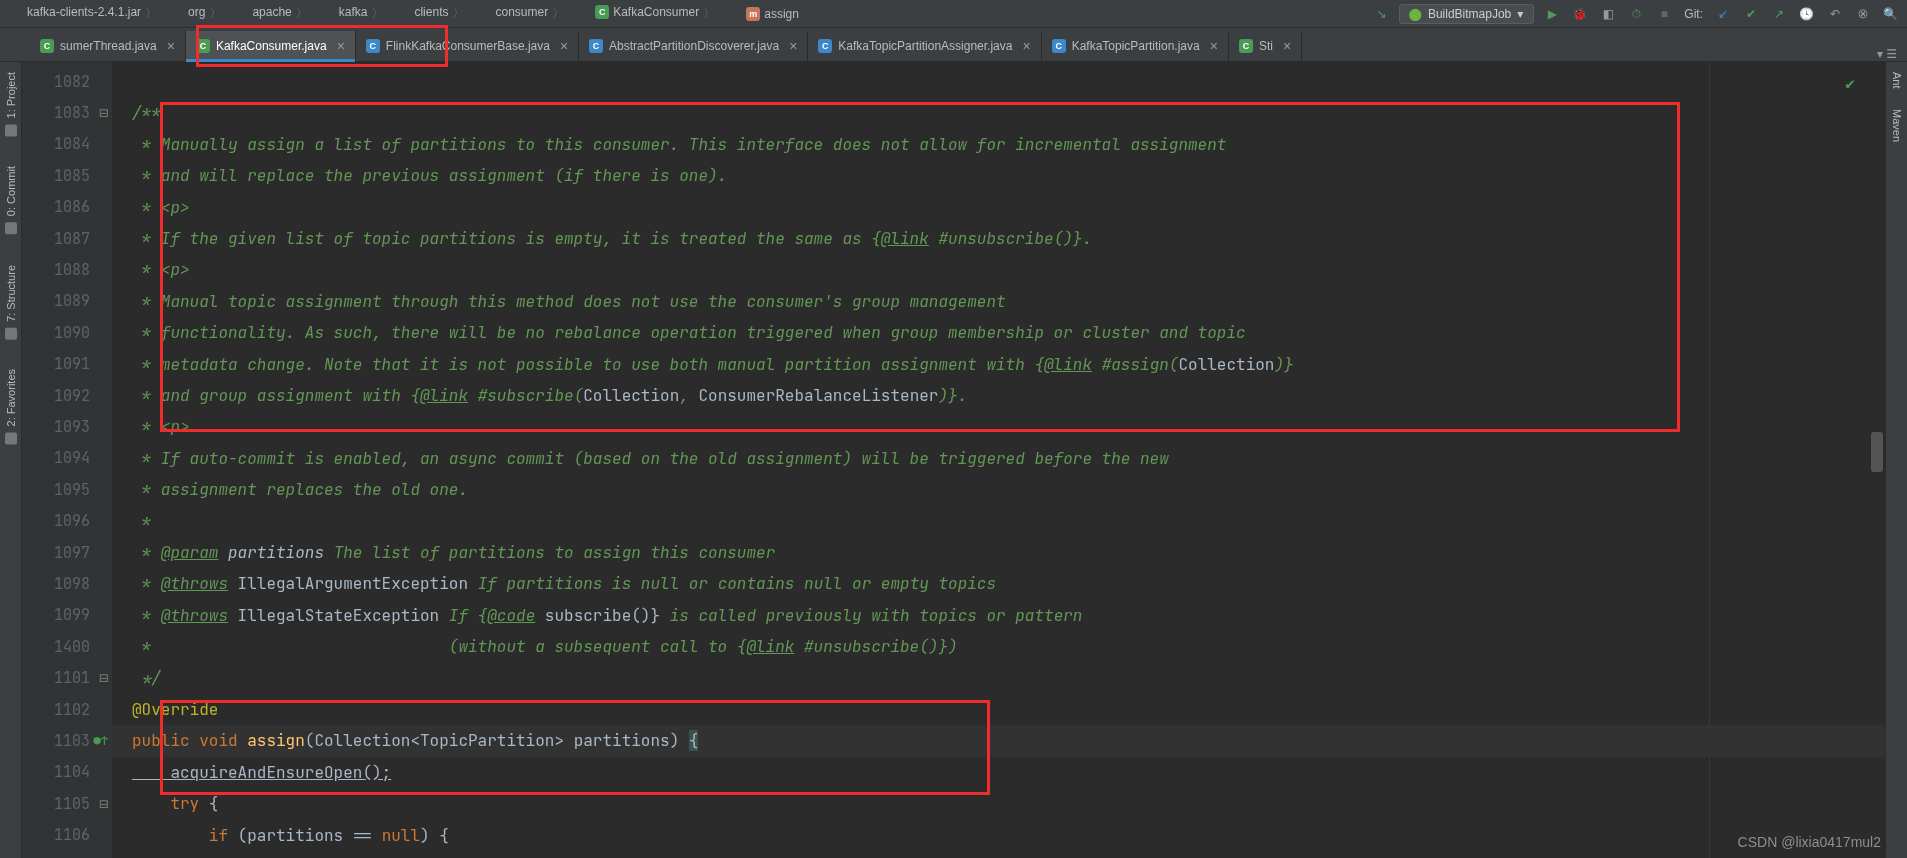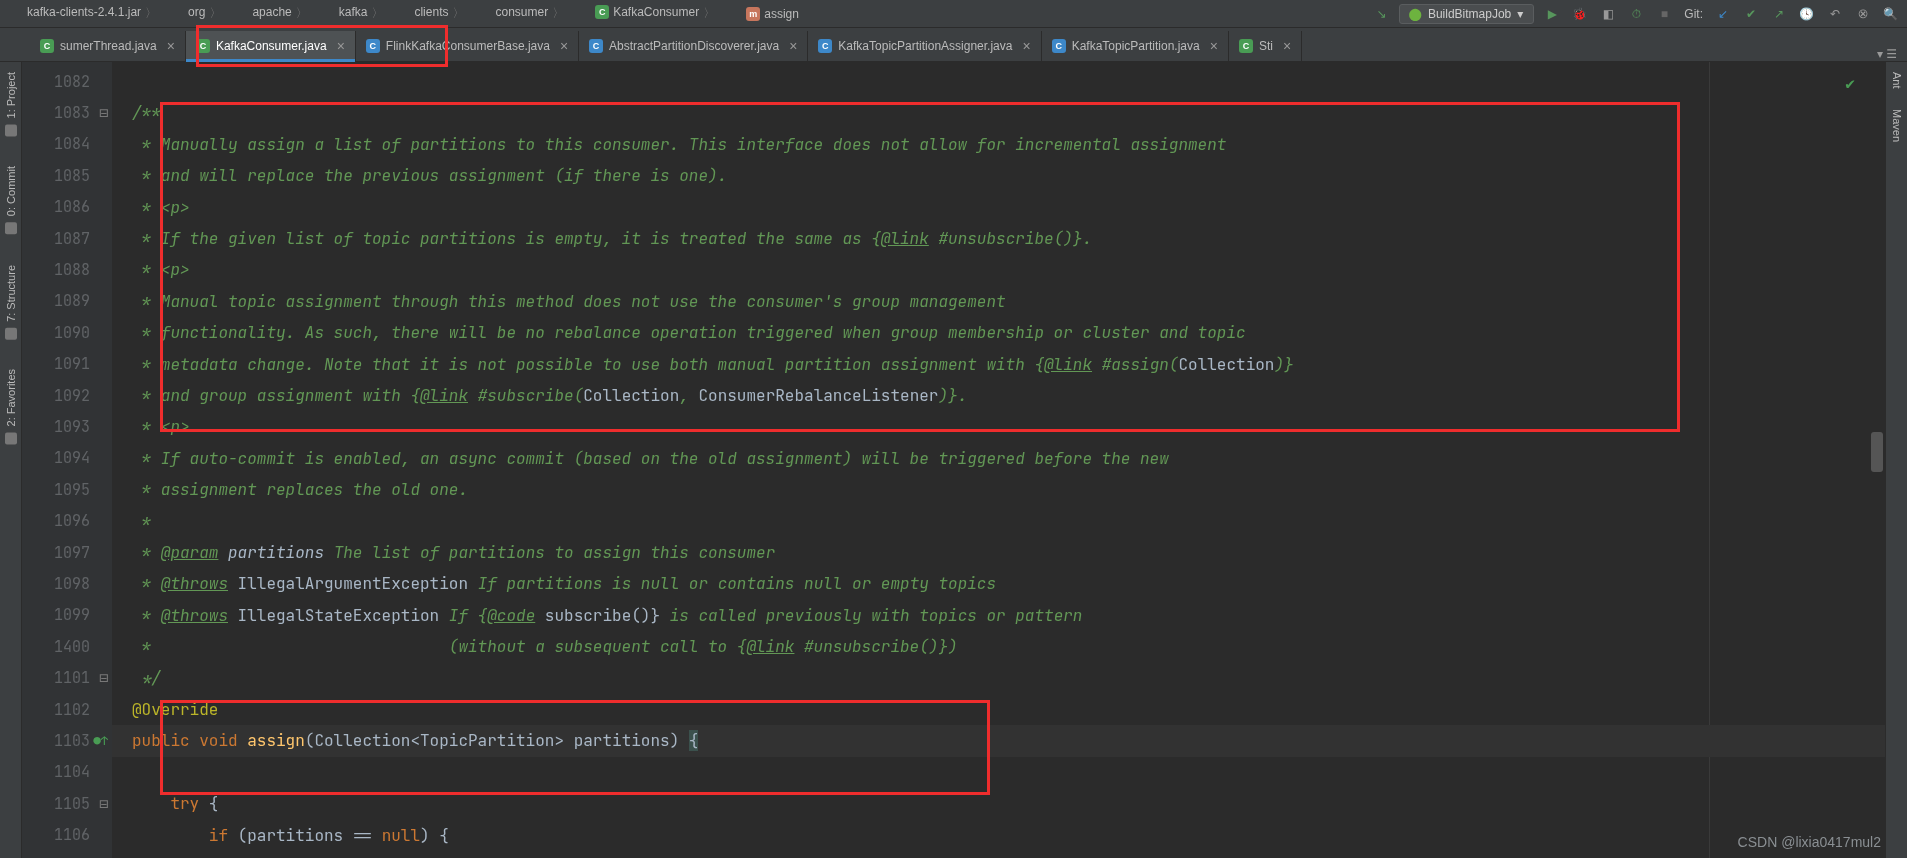--- a/index.html
+++ b/index.html
@@ -228,20 +228,21 @@
       <div class="cline c-comment" style="position: absolute; top: 412.2px; left: 0px; right: 0px;"> * assignment replaces the old one.</div>
       <div class="cline c-comment" style="position: absolute; top: 443.6px; left: 0px; right: 0px;"> *</div>
       <div class="cline" style="position: absolute; top: 475px; left: 0px; right: 0px;"><span class="c-comment"> * </span><span class="c-tag">@param</span><span class="c-type"> partitions</span><span class="c-comment"> The list of partitions to assign this consumer</span></div>
       <div class="cline" style="position: absolute; top: 506.4px; left: 0px; right: 16px;"><span class="c-comment"> * </span><span class="c-tag">@throws</span><span class="c-ident"> IllegalArgumentException</span><span class="c-comment"> If partitions is null or contains null or empty topics</span></div>
       <div class="cline" style="position: absolute; top: 537.8px; left: 0px; right: 0px;"><span class="c-comment"> * </span><span class="c-tag">@throws</span><span class="c-ident"> IllegalStateException</span><span class="c-comment"> If {</span><span class="c-tag">@code</span><span class="c-ident"> subscribe()}</span><span class="c-comment"> is called previously with topics or pattern</span></div>
       <div class="cline" style="position: absolute; top: 569.2px; left: 0px; right: 0px;"><span class="c-comment"> *                               (without a subsequent call to {</span><span class="c-tag">@link</span><span class="c-comment"> #unsubscribe()})</span></div>
       <div class="cline c-comment" style="position: absolute; top: 600.6px; left: 0px; right: 0px;"> */</div>
       <div class="cline" style="position: absolute; top: 632px; left: 0px; right: 0px;"><span class="c-anno">@Override</span></div>
       <div class="curline" style="top: 663.4px;"></div>
       <div class="cline" style="position: absolute; top: 663.4px; left: 0px; right: 0px;"><span class="c-keyword">public void </span><span class="c-method">assign</span><span class="c-ident">(Collection&lt;TopicPartition&gt; </span><span class="c-param">partitions</span><span class="c-ident">) </span><span class="c-caret">{</span></div>
+      <div class="cline" style="position: absolute; top: 694.8px; left: 0px; right: 0px;"><span class="c-ident c-link">    acquireAndEnsureOpen();</span></div>
       <div class="cline" style="position: absolute; top: 726.2px; left: 0px; right: 0px;"><span class="">    </span><span class="c-keyword">try</span><span class="c-ident"> {</span></div>
       <div class="cline" style="position: absolute; top: 757.6px; left: 0px; right: 0px;"><span class="">        </span><span class="c-keyword">if</span><span class="c-ident"> (partitions == </span><span class="c-keyword">null</span><span class="c-ident">) {</span></div>
     </div>
 </div>
 
 <div class="redbox" style="left:196px; top:25px; width:252px; height:42px;"></div>
 <div class="redbox" style="left:160px; top:102px; width:1520px; height:330px;"></div>
 <div class="redbox" style="left:160px; top:700px; width:830px; height:95px;"></div>
 
 <div class="watermark">CSDN @lixia0417mul2</div>

